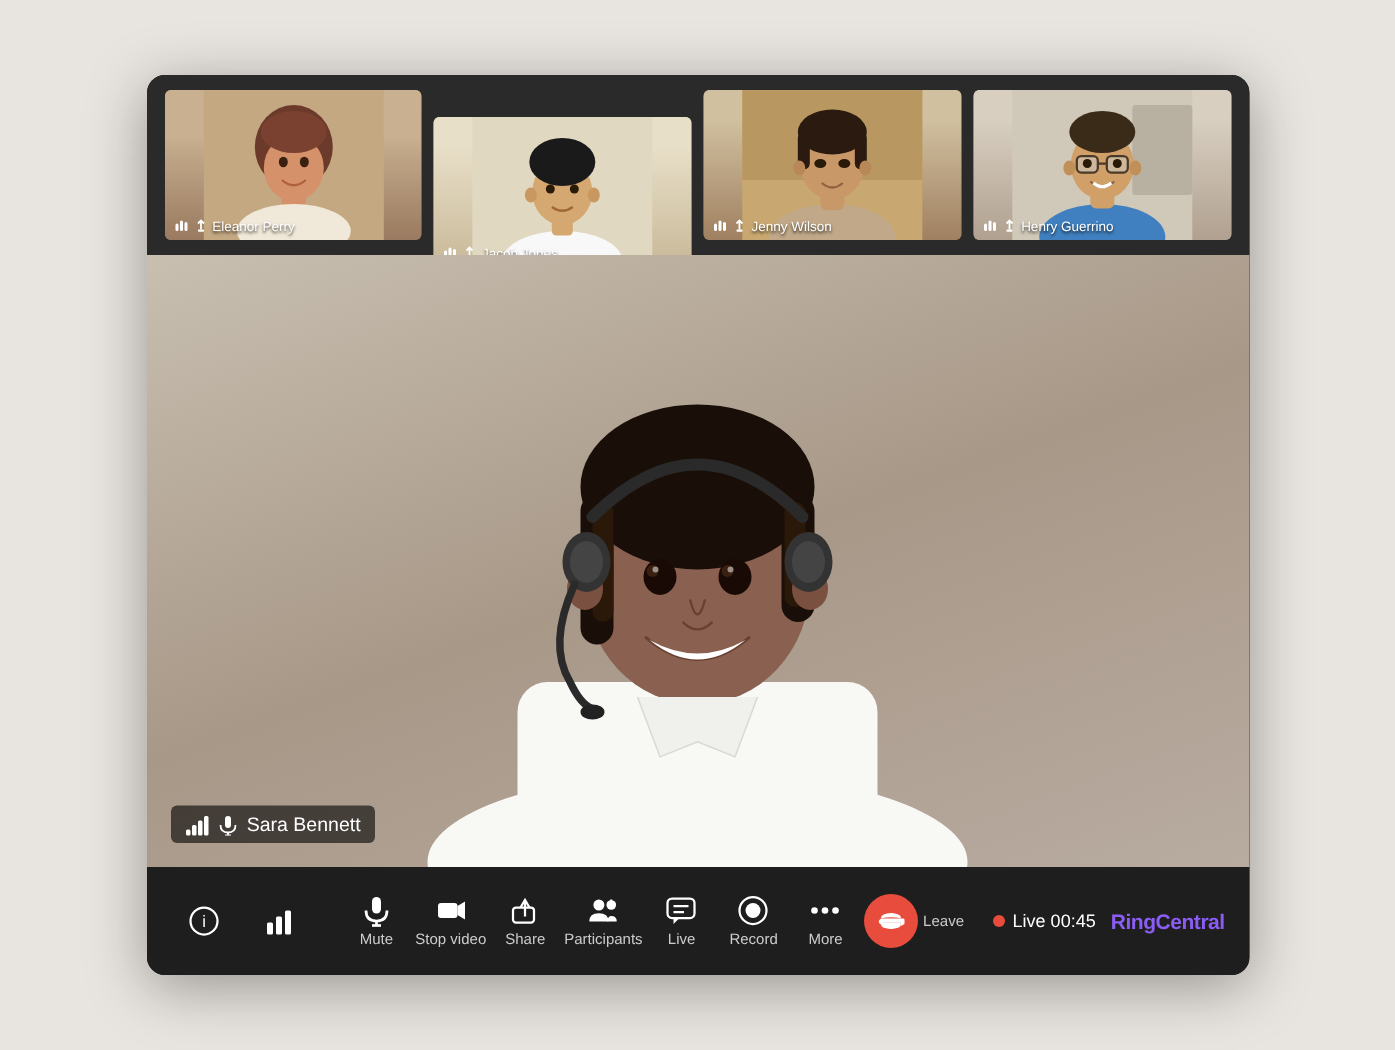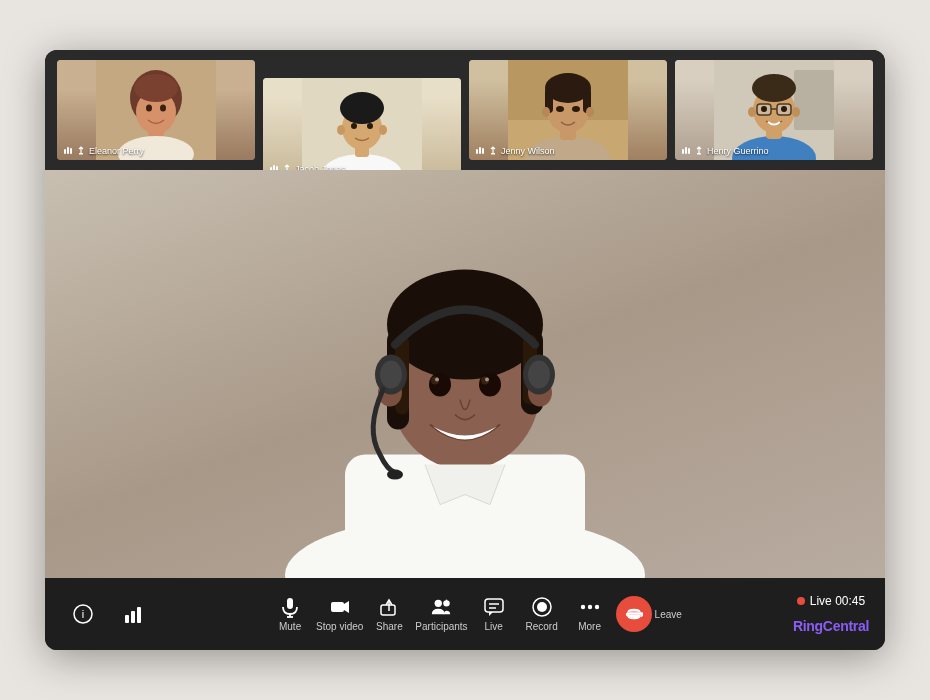--- a/index.html
+++ b/index.html
@@ -6,21 +6,21 @@
     body {
       width: 930px;
       height: 700px;
       background: #e8e4df;
       display: flex;
       align-items: center;
       justify-content: center;
       font-family: -apple-system, BlinkMacSystemFont, 'Segoe UI', sans-serif;
     }
     .video-container {
-      width: 840px;
+      width: 735px;
       height: 600px;
       background: #1a1a1a;
       border-radius: 12px;
       overflow: hidden;
       display: flex;
       flex-direction: column;
       box-shadow: 0 8px 40px rgba(0,0,0,0.35);
     }
     
     .thumbnails-bar {
@@ -124,21 +124,20 @@
       flex: 1;
       display: flex;
       align-items: center;
       justify-content: center;
       gap: 4px;
     }
     .toolbar-right {
       display: flex;
       align-items: center;
       gap: 10px;
-      flex-direction: column;
     }
     .tool-btn {
       display: flex;
       flex-direction: column;
       align-items: center;
       gap: 3px;
       cursor: pointer;
       color: #ffffff;
       min-width: 44px;
     }
@@ -415,20 +414,35 @@
       <path d="M195 185 Q200 205 205 185" stroke="#6a4030" stroke-width="1.5" fill="none"></path>
       <path d="M190 200 Q200 210 210 200" stroke="#6a4030" stroke-width="1.5" fill="none"></path>
 
       <path d="M165 210 Q200 240 235 210" stroke="#6a4030" stroke-width="2" fill="none"></path>
 
       <path d="M168 212 Q200 238 232 212 Q200 230 168 212" fill="white"></path>
 
       <path d="M160 250 L175 290 L200 280 L225 290 L240 250" fill="#f0f0ec" stroke="#d8d8d4" stroke-width="1"></path>
     </svg>
 
+    <div class="speaker-label">
+      <div class="signal-bars">
+        <span class="bar1"></span>
+        <span class="bar2"></span>
+        <span class="bar3"></span>
+        <span class="bar4"></span>
+      </div>
+      <svg width="14" height="14" viewBox="0 0 14 14" fill="white">
+        <rect x="5" y="1" width="4" height="8" rx="2" fill="white"></rect>
+        <path d="M2 7 Q2 12 7 12 Q12 12 12 7" stroke="white" stroke-width="1.2" fill="none"></path>
+        <line x1="7" y1="12" x2="7" y2="14" stroke="white" stroke-width="1.2"></line>
+        <line x1="5" y1="14" x2="9" y2="14" stroke="white" stroke-width="1.2"></line>
+      </svg>
+      <span>Sara Bennett</span>
+    </div>
   </div>
 
   <div class="toolbar">
 
     <div class="toolbar-left">
       <div class="tool-btn">
         <svg viewBox="0 0 22 22" width="20" height="20" fill="white">
           <circle cx="11" cy="11" r="9" stroke="white" stroke-width="1.5" fill="none"></circle>
           <text x="11" y="15" text-anchor="middle" font-size="11" fill="white">i</text>
         </svg>

